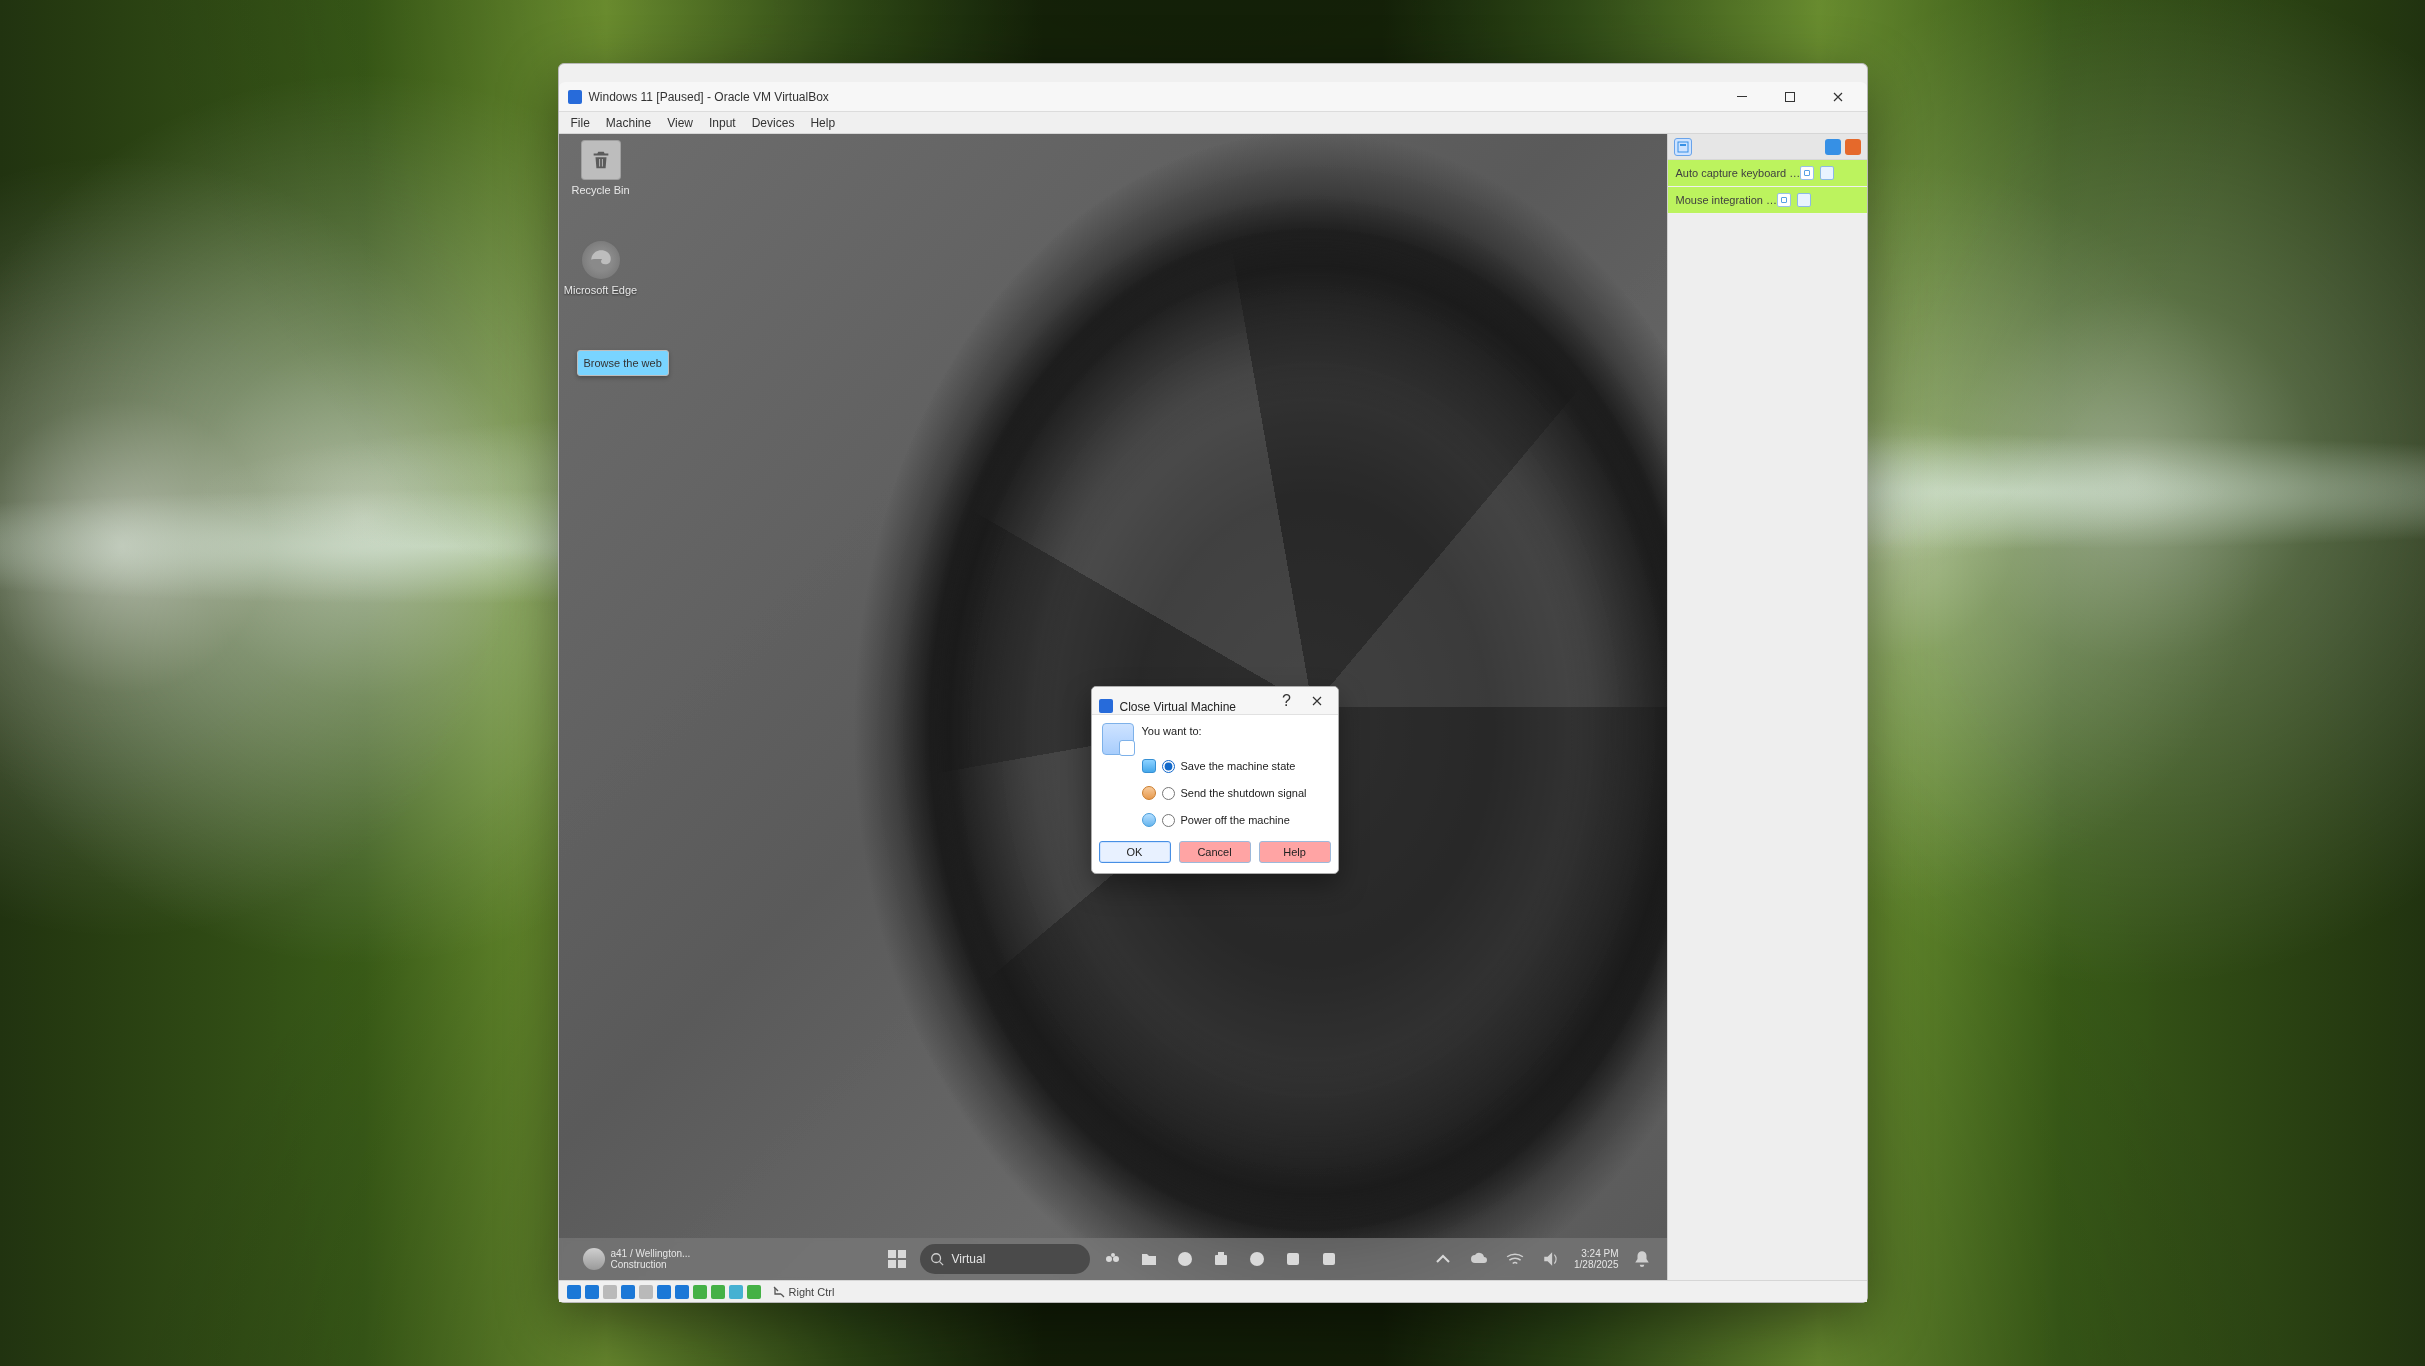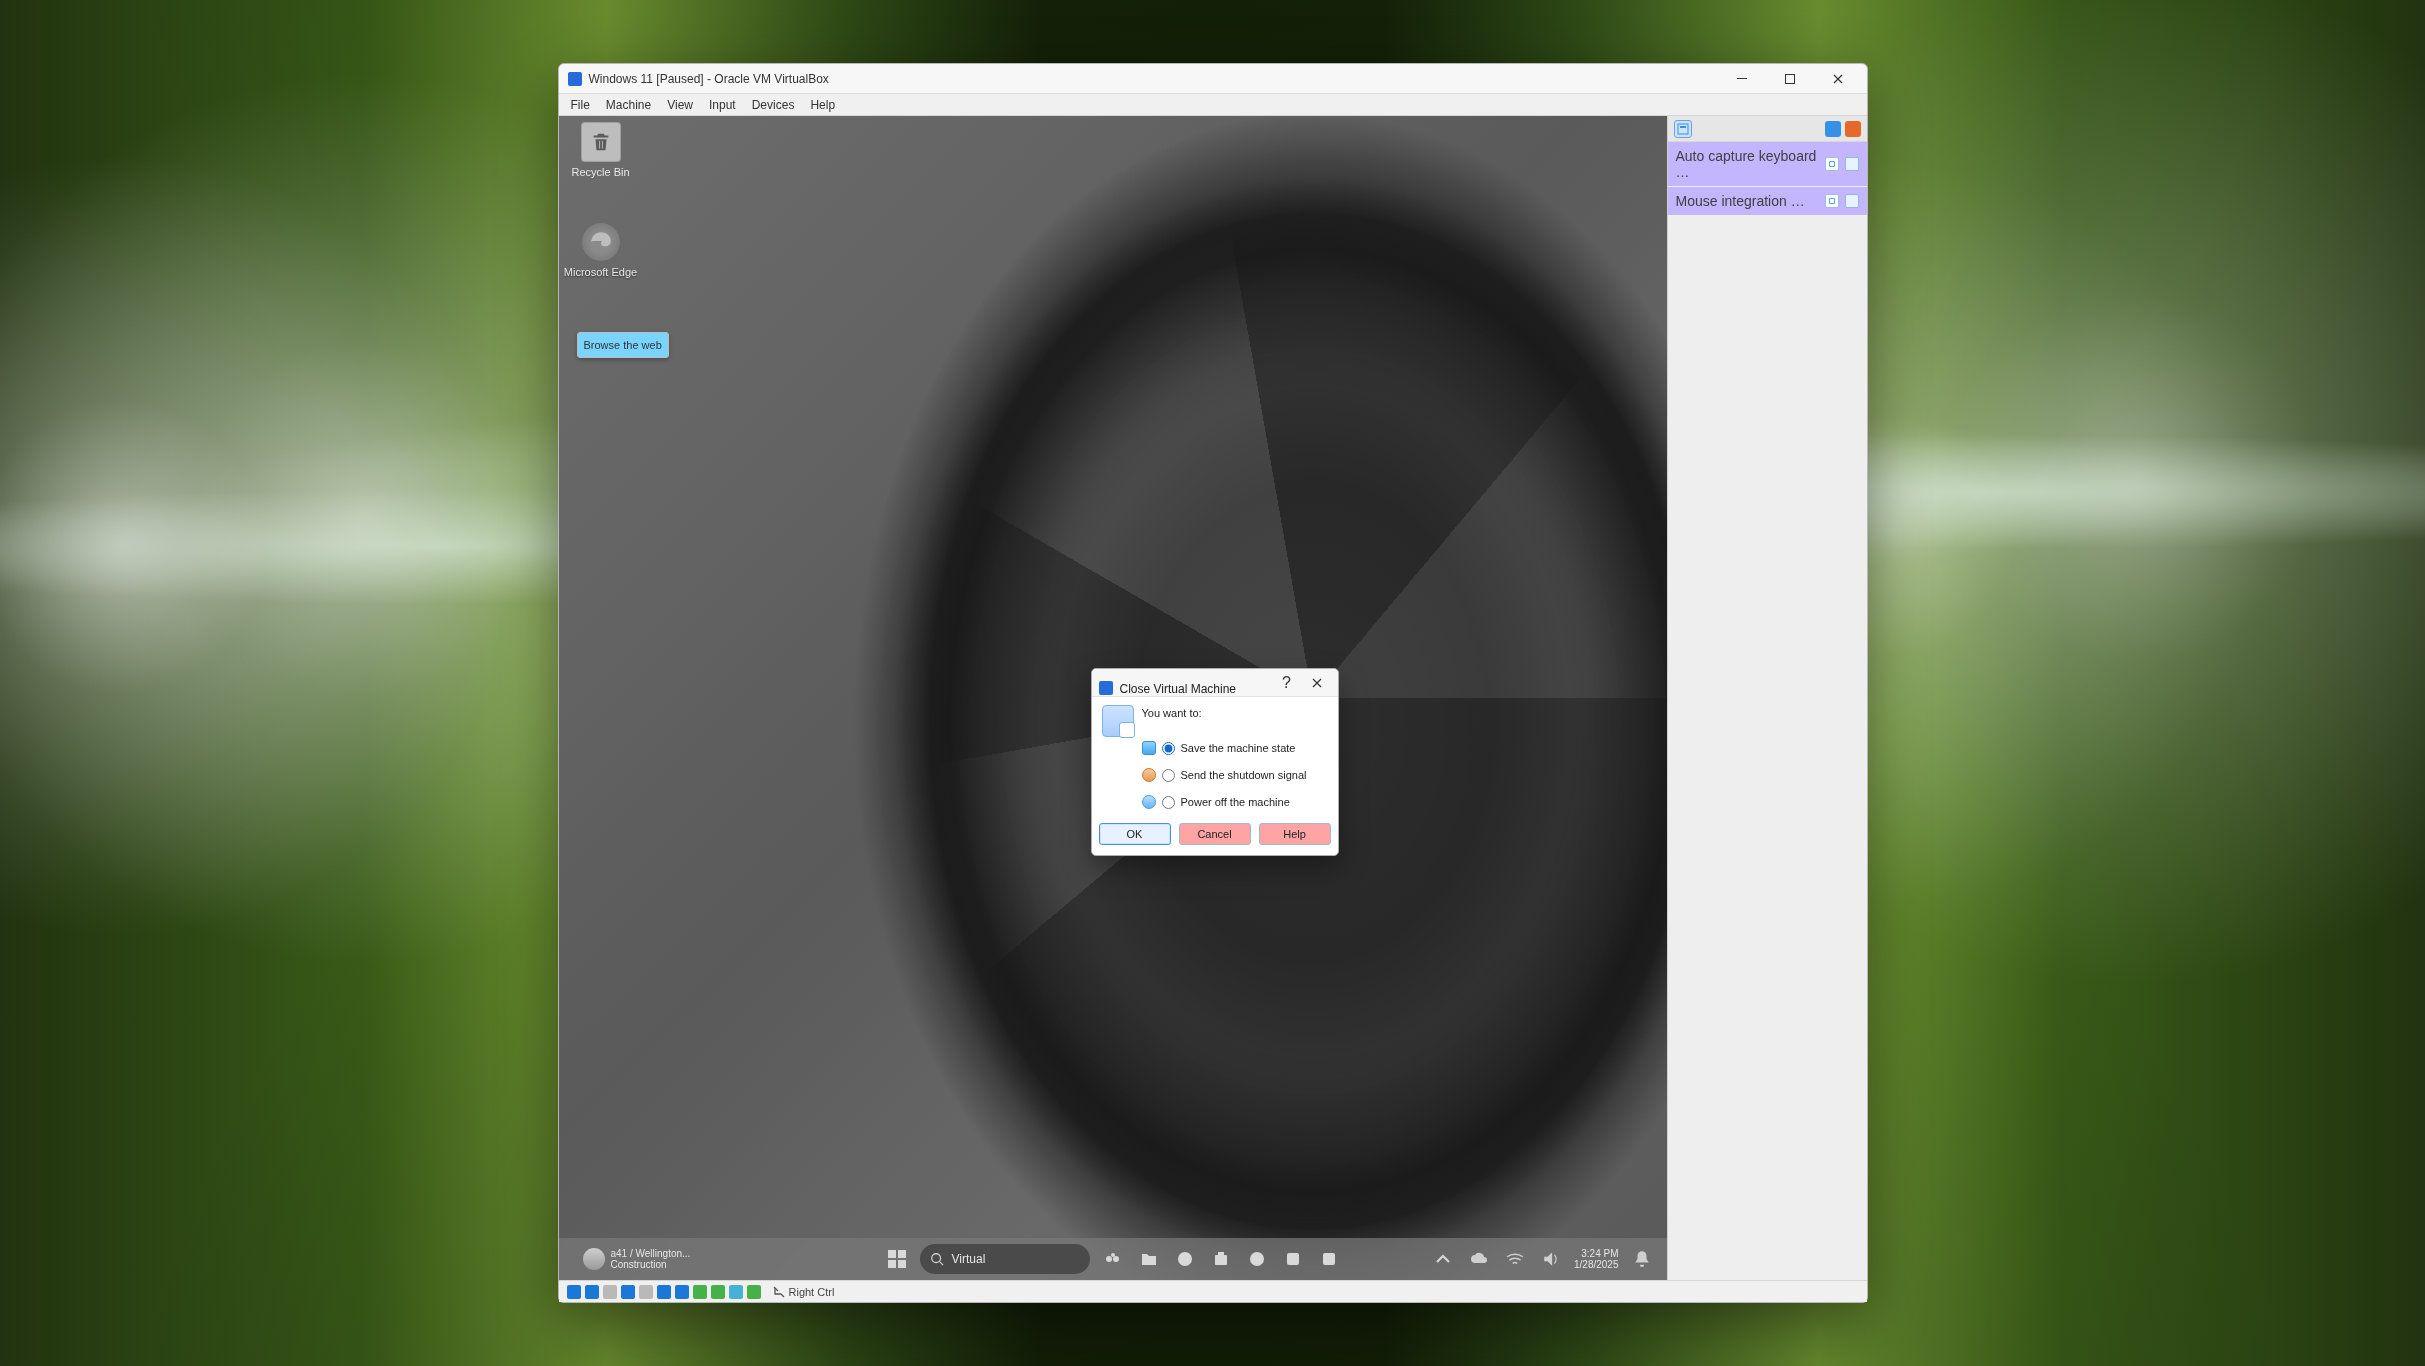--- a/index.html
+++ b/index.html
@@ -52,20 +52,21 @@
 
 
 .titlebar {
   height: 30px;
   display: flex;
   align-items: center;
   padding: 0 6px 0 8px;
   background: #f7f7f7;
   border-bottom: 1px solid #dcdcdc;
   border-radius: 6px 6px 0 0;
+  margin-top: 18px;
 }
 .titlebar .app-icon { width: 16px; height: 16px; margin-right: 6px; }
 .titlebar .title { font-size: 12px; color: #333; }
 .titlebar-buttons { margin-left: auto; display: flex; gap: 2px; }
 .tb-btn { width: 46px; height: 30px; display: flex; align-items: center; justify-content: center; color:#333; }
 .tb-btn svg { width: 10px; height: 10px; }
 
 
 .menubar {
   height: 22px;
@@ -147,21 +148,21 @@
 .right-panel {
   width:200px; background:#eeeeee; border-left:1px solid #d0d0d0;
   display:flex; flex-direction:column;
 }
 .rp-header { height:26px; background:#e6e6e6; display:flex; align-items:center; justify-content:space-between; padding:0 6px; border-bottom:1px solid #d8d8d8; }
 .rp-header .hicon{ width:18px; height:18px; background:#cfe3ff; border:1px solid #6aa3e6; border-radius:3px; display:flex;align-items:center;justify-content:center; }
 .rp-header .hright{ display:flex; gap:4px; }
 .rp-header .tinybtn{ width:16px; height:16px; border-radius:3px; display:flex;align-items:center;justify-content:center; }
 .rp-header .tinybtn.blue{ background:#3a8fe0; }
 .rp-header .tinybtn.orange{ background:#e06a2f; }
-.rp-item { display:flex; align-items:center; justify-content:space-between; padding:6px 8px; font-size:14px; color:#404040; background:#c4b5fd; border-bottom:1px solid #f0f0f0; }
+.rp-item { display:flex; align-items:center; padding:6px 8px; font-size:11px; color:#404040; background:#bef264; border-bottom:1px solid #f0f0f0; }
 .rp-item .mini{ display:flex; gap:6px; }
 .rp-item .mini span{ width:14px; height:14px; display:block; }
 .rp-item .mini .a{ background:#ffffff; border:1px solid #9bc0e6; border-radius:2px; position:relative; }
 .rp-item .mini .a::after{ content:""; position:absolute; inset:3px; border:1px solid #5aa0e0; border-radius:1px;}
 .rp-item .mini .b{ background:#e9f3ff; border:1px solid #8fb9e2; border-radius:2px; }
 
 
 .statusbar {
   height:22px; background:#f0f0f0; border-top:1px solid #d6d6d6;
   display:flex; align-items:center; 

